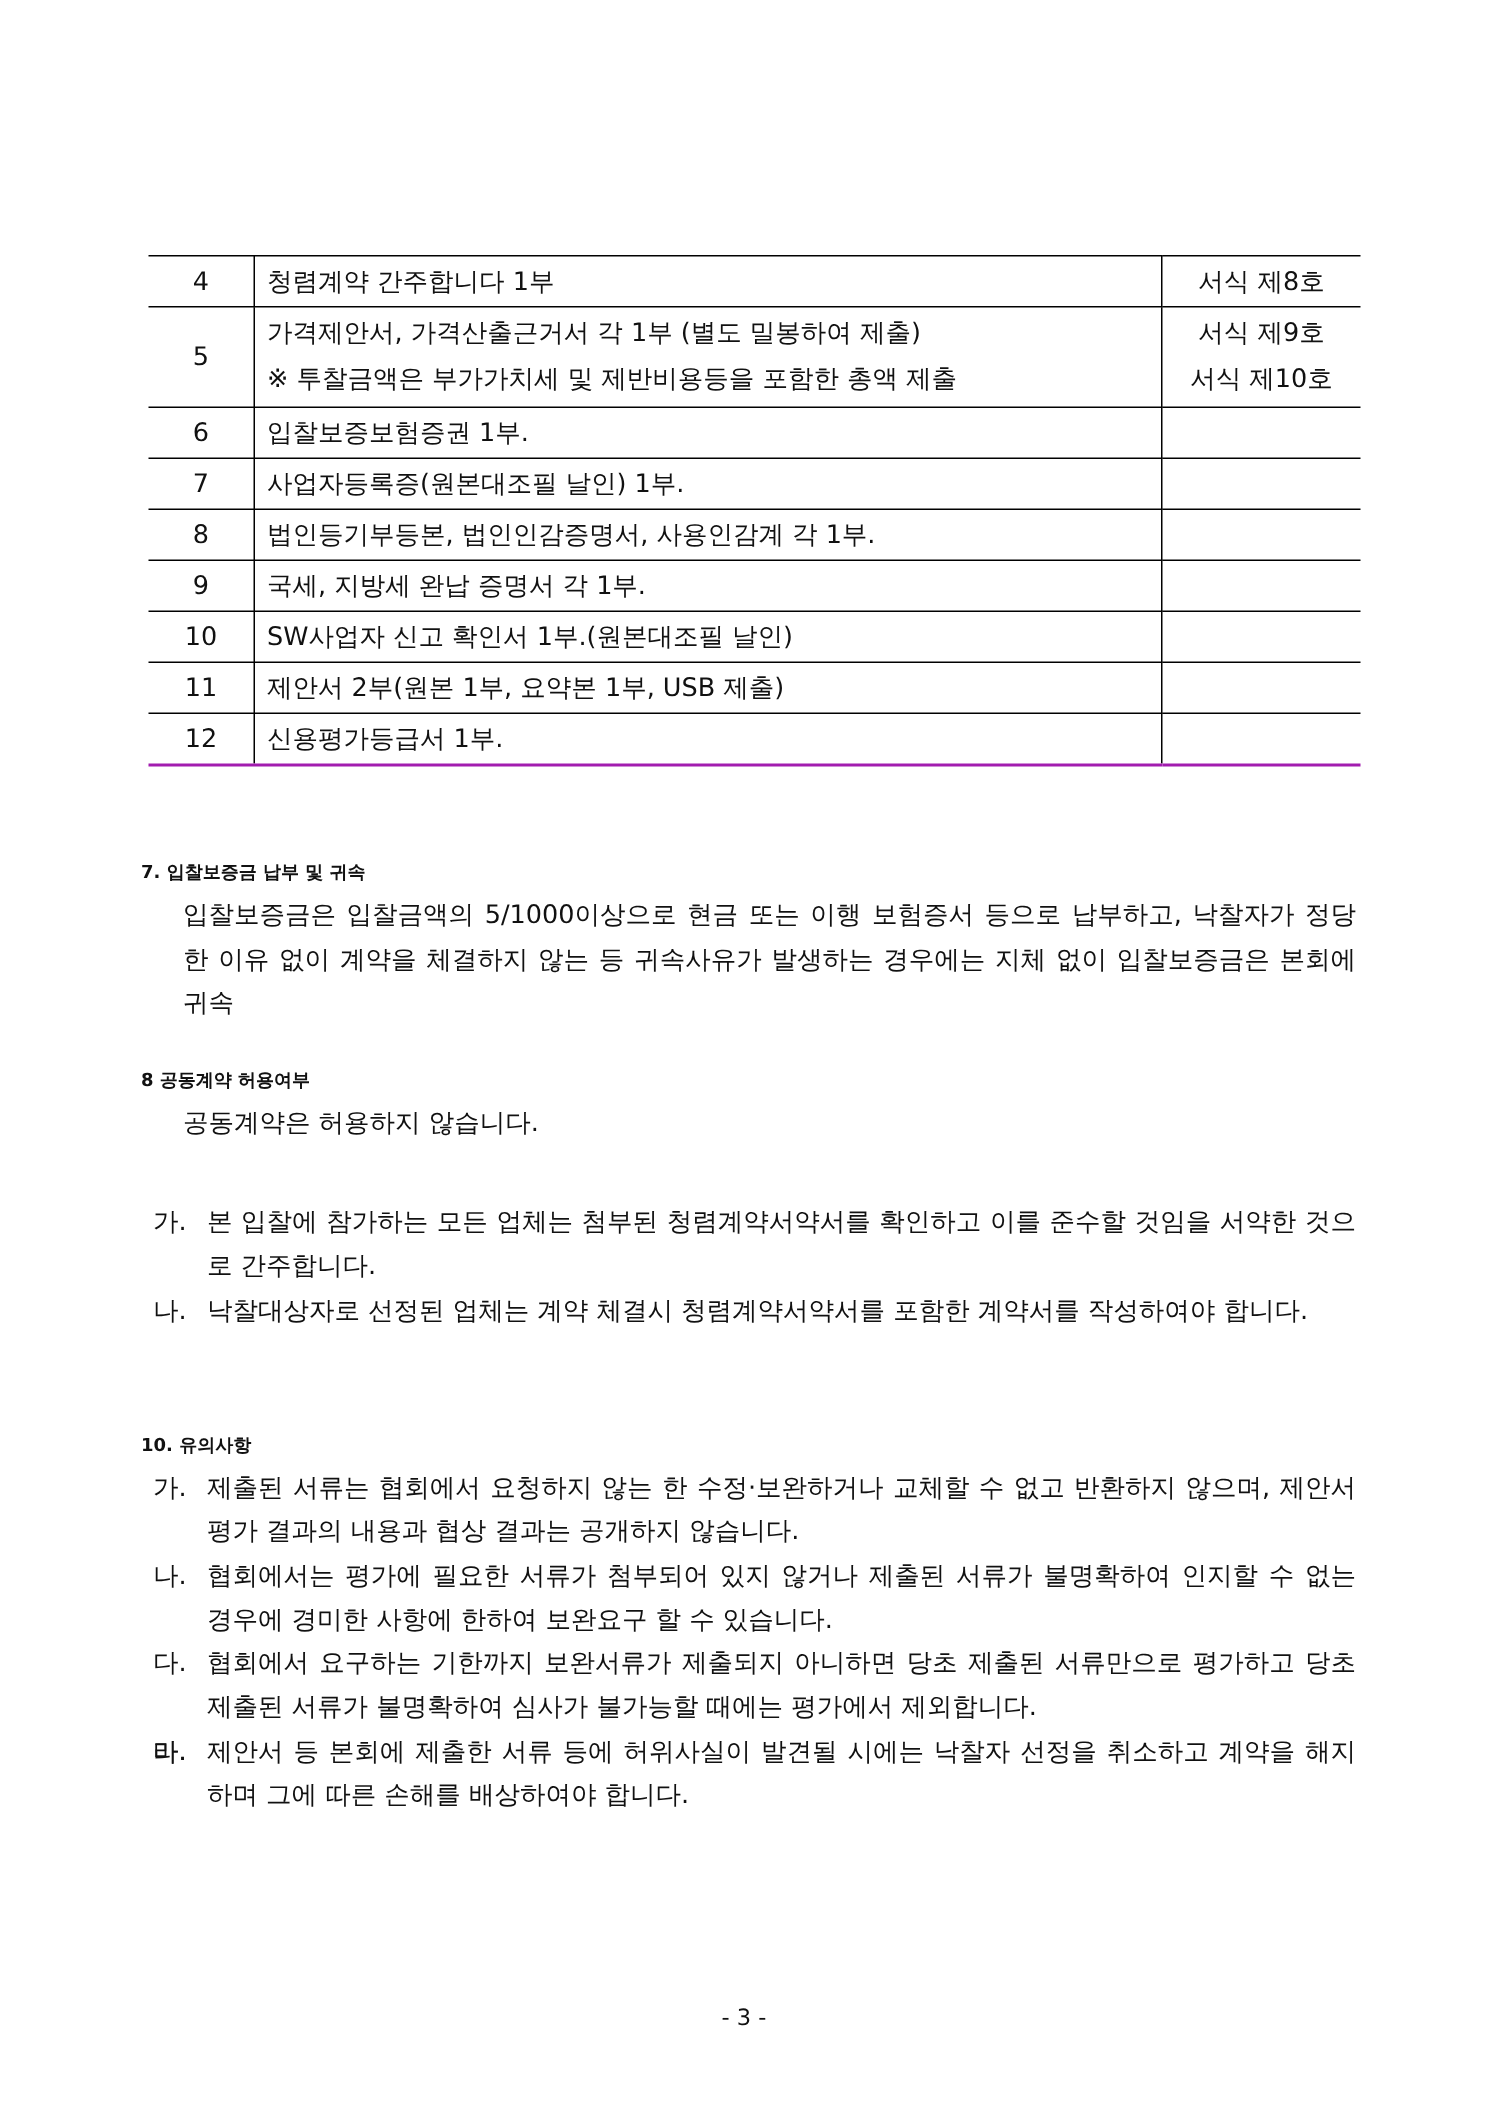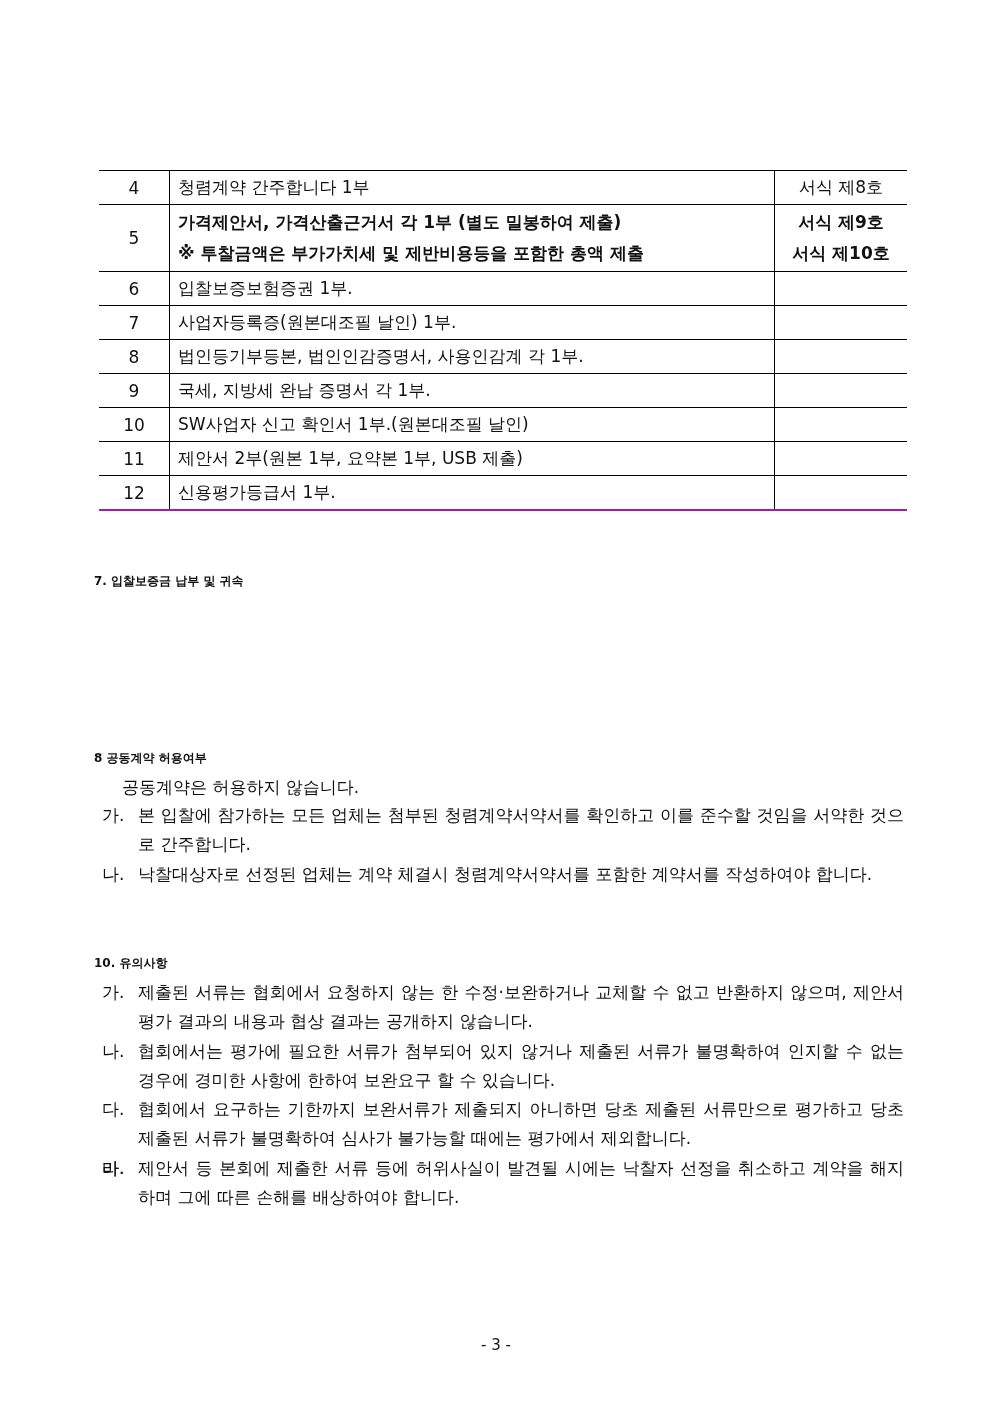--- a/index.html
+++ b/index.html
@@ -15,21 +15,21 @@
   .table td {
     border-top: 1px solid #000; border-bottom: 1px solid #000;
     padding: 0; height: 33px; vertical-align: middle;
   }
   .table tr:first-child td { border-top: 1px solid #000; }
   .table tr:last-child td { border-bottom: 2px solid #a21caf; }
   .table td.no { width: 70px; text-align: center; border-right: 1px solid #000; }
   .table td.item { padding-left: 8px; border-right: 1px solid #000; }
   .table td.note { width: 132px; text-align: center; }
   .table tr.tall td { height: 66px; }
-  .two-line div { line-height: 31px; font-weight: bold; }
+  .two-line div { line-height: 31px; }
 
   .section { position: absolute; left: 94px; width: 810px; font-size: 17px; }
   .section h2 {
     margin: 0; font-size: 12px; font-weight: bold; height: 30px; line-height: 30px;
   }
   .para { line-height: 29.5px; padding-left: 28px; text-align: justify; }
   .list-item { position: relative; padding-left: 44px; line-height: 29.3px; text-align: justify; }
   .list-item .marker { position: absolute; left: 8px; top: 0; }
   .footer {
     position: absolute; top: 1336px; left: 0; width: 992px; text-align: center; font-size: 15px;
@@ -89,23 +89,24 @@
   <tr>
     <td class="no">12</td>
     <td class="item">신용평가등급서 1부.</td>
     <td class="note"></td>
   </tr>
 </tbody>
   </table>
 
 <div class="section" style="top:566px;">
   <h2>7. 입찰보증금 납부 및 귀속</h2>
+  <div class="para">입찰보증금은 입찰금액의 5/1000이상으로 현금 또는 이행 보험증서 등으로 납부하고, 낙찰자가 정당한 이유 없이 계약을 체결하지 않는 등 귀속사유가 발생하는 경우에는 지체 없이 입찰보증금은 본회에 귀속</div>
 </div>
 
-<div class="section" style="top:743px;">
+<div class="section" style="top:705px;">
   <h2>8 공동계약 허용여부</h2>
   <div class="para">공동계약은 허용하지 않습니다.</div>
 </div>
 
 <div class="section" style="top:801px;">
   <div class="list-item">
     <span class="marker">가.</span>
     <span>본 입찰에 참가하는 모든 업체는 첨부된 청렴계약서약서를 확인하고 이를 준수할 것임을 서약한 것으로 간주합니다.</span>
   </div>
   <div class="list-item">

